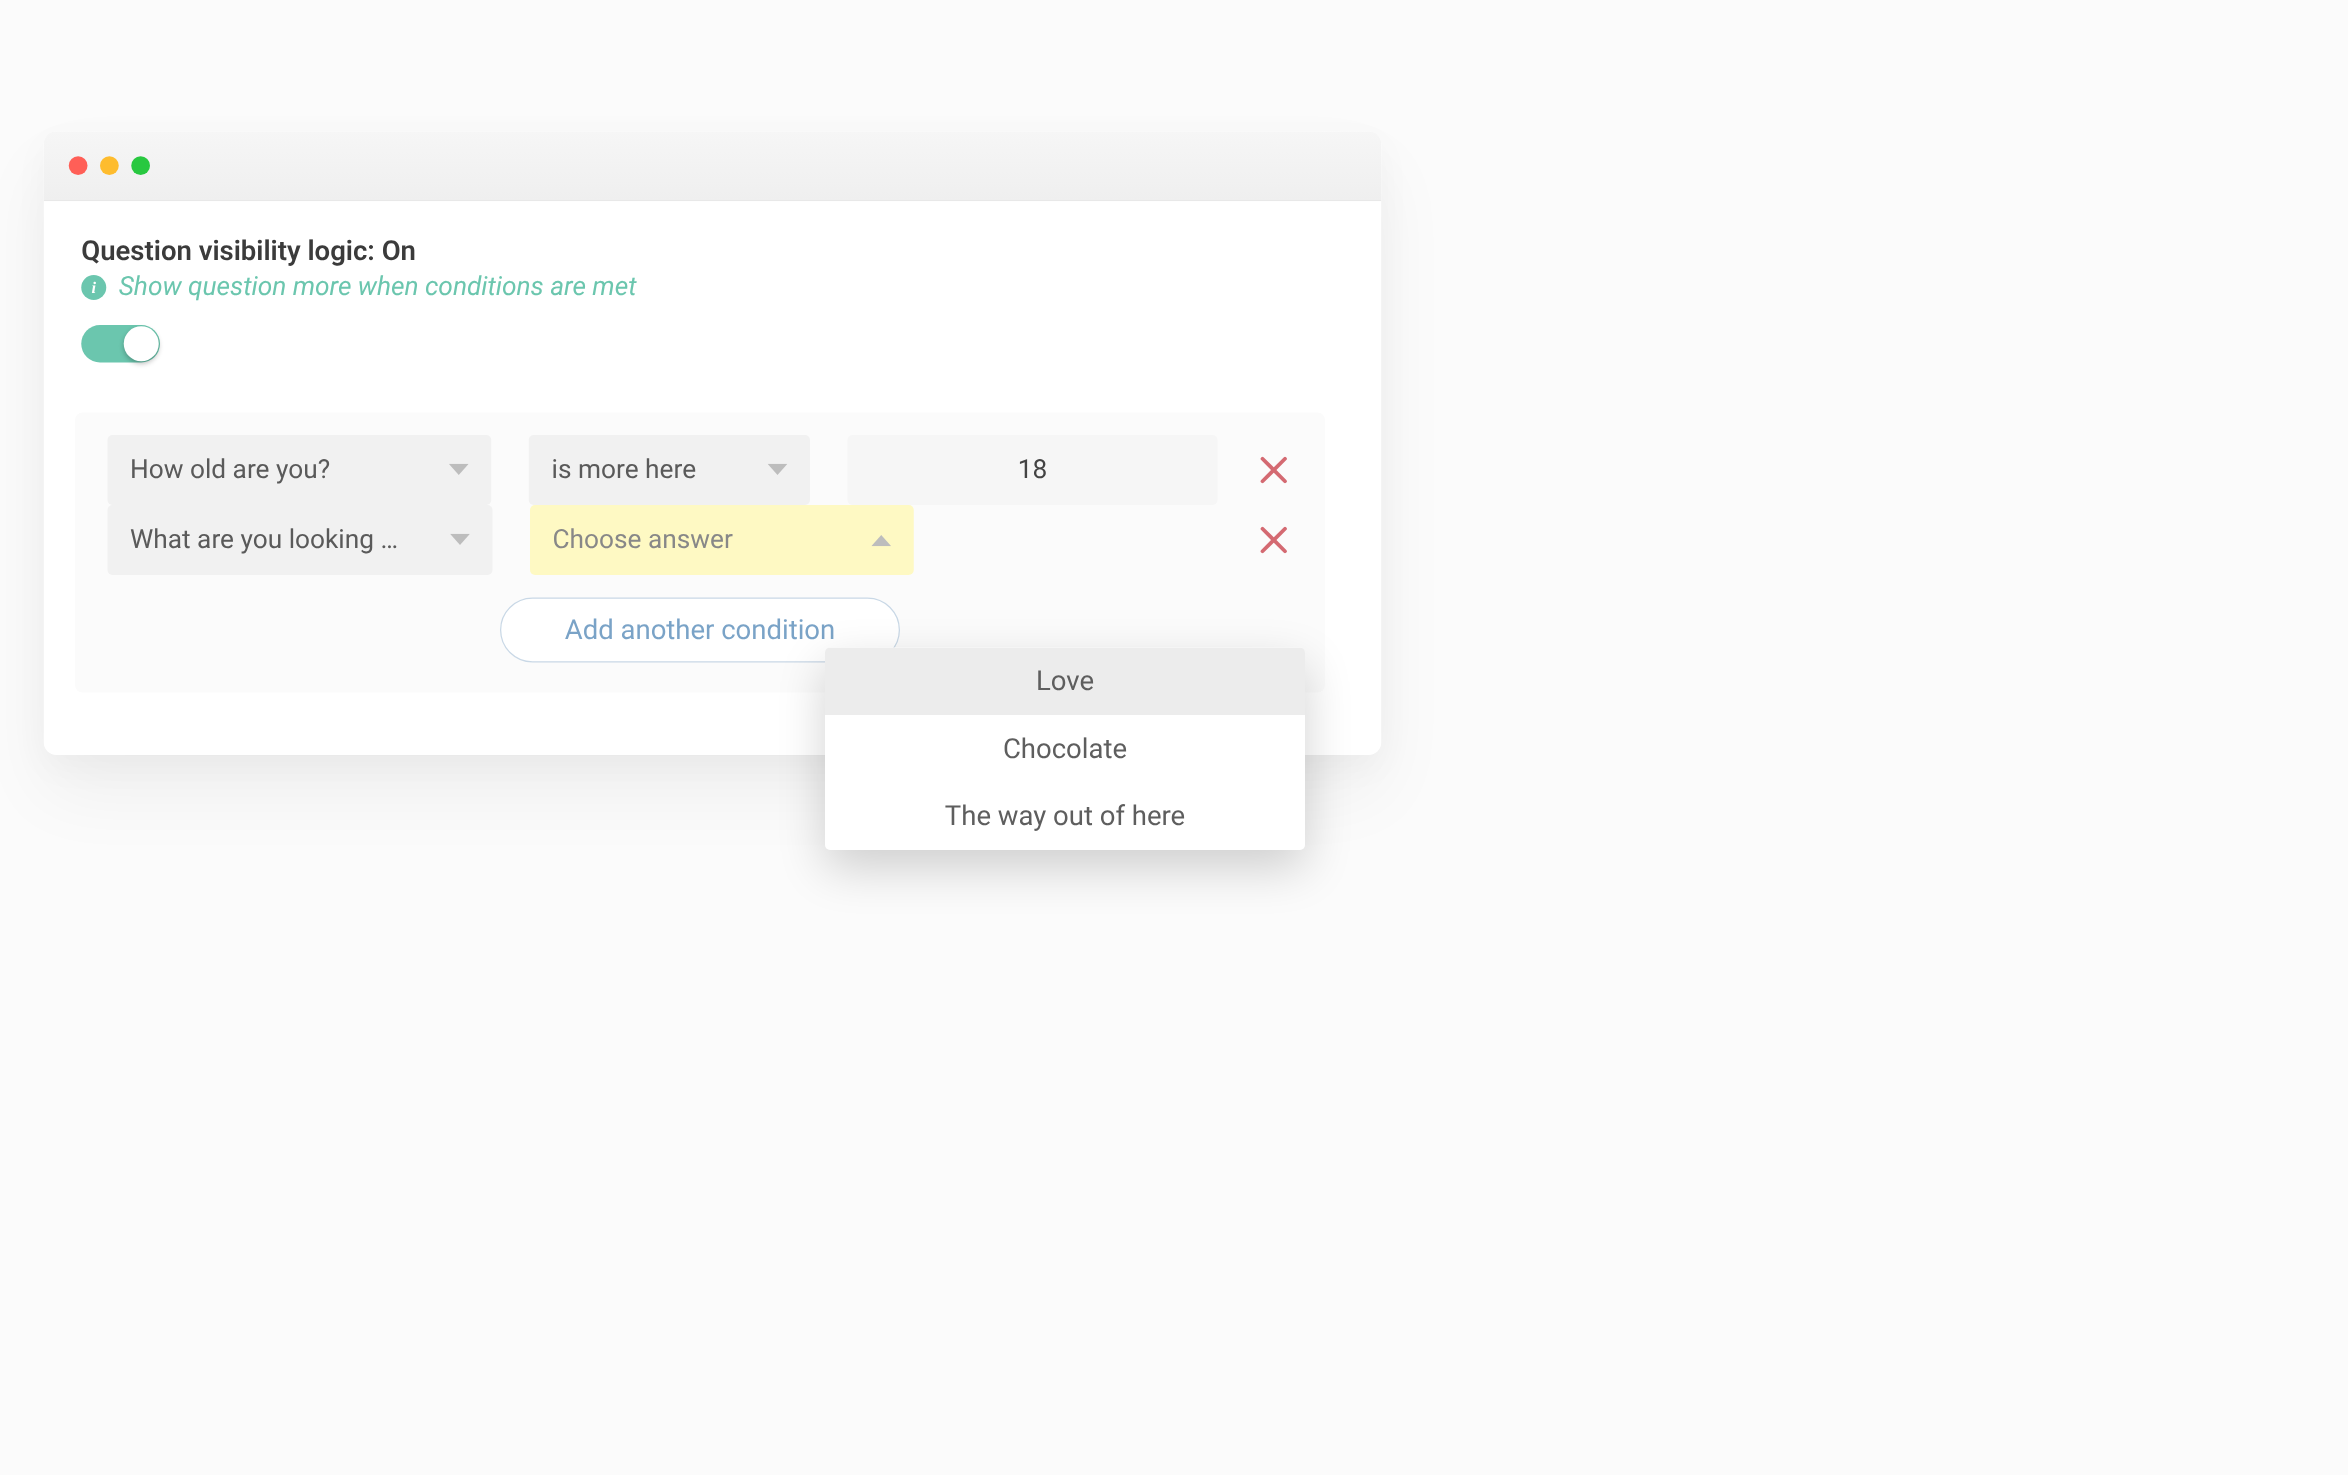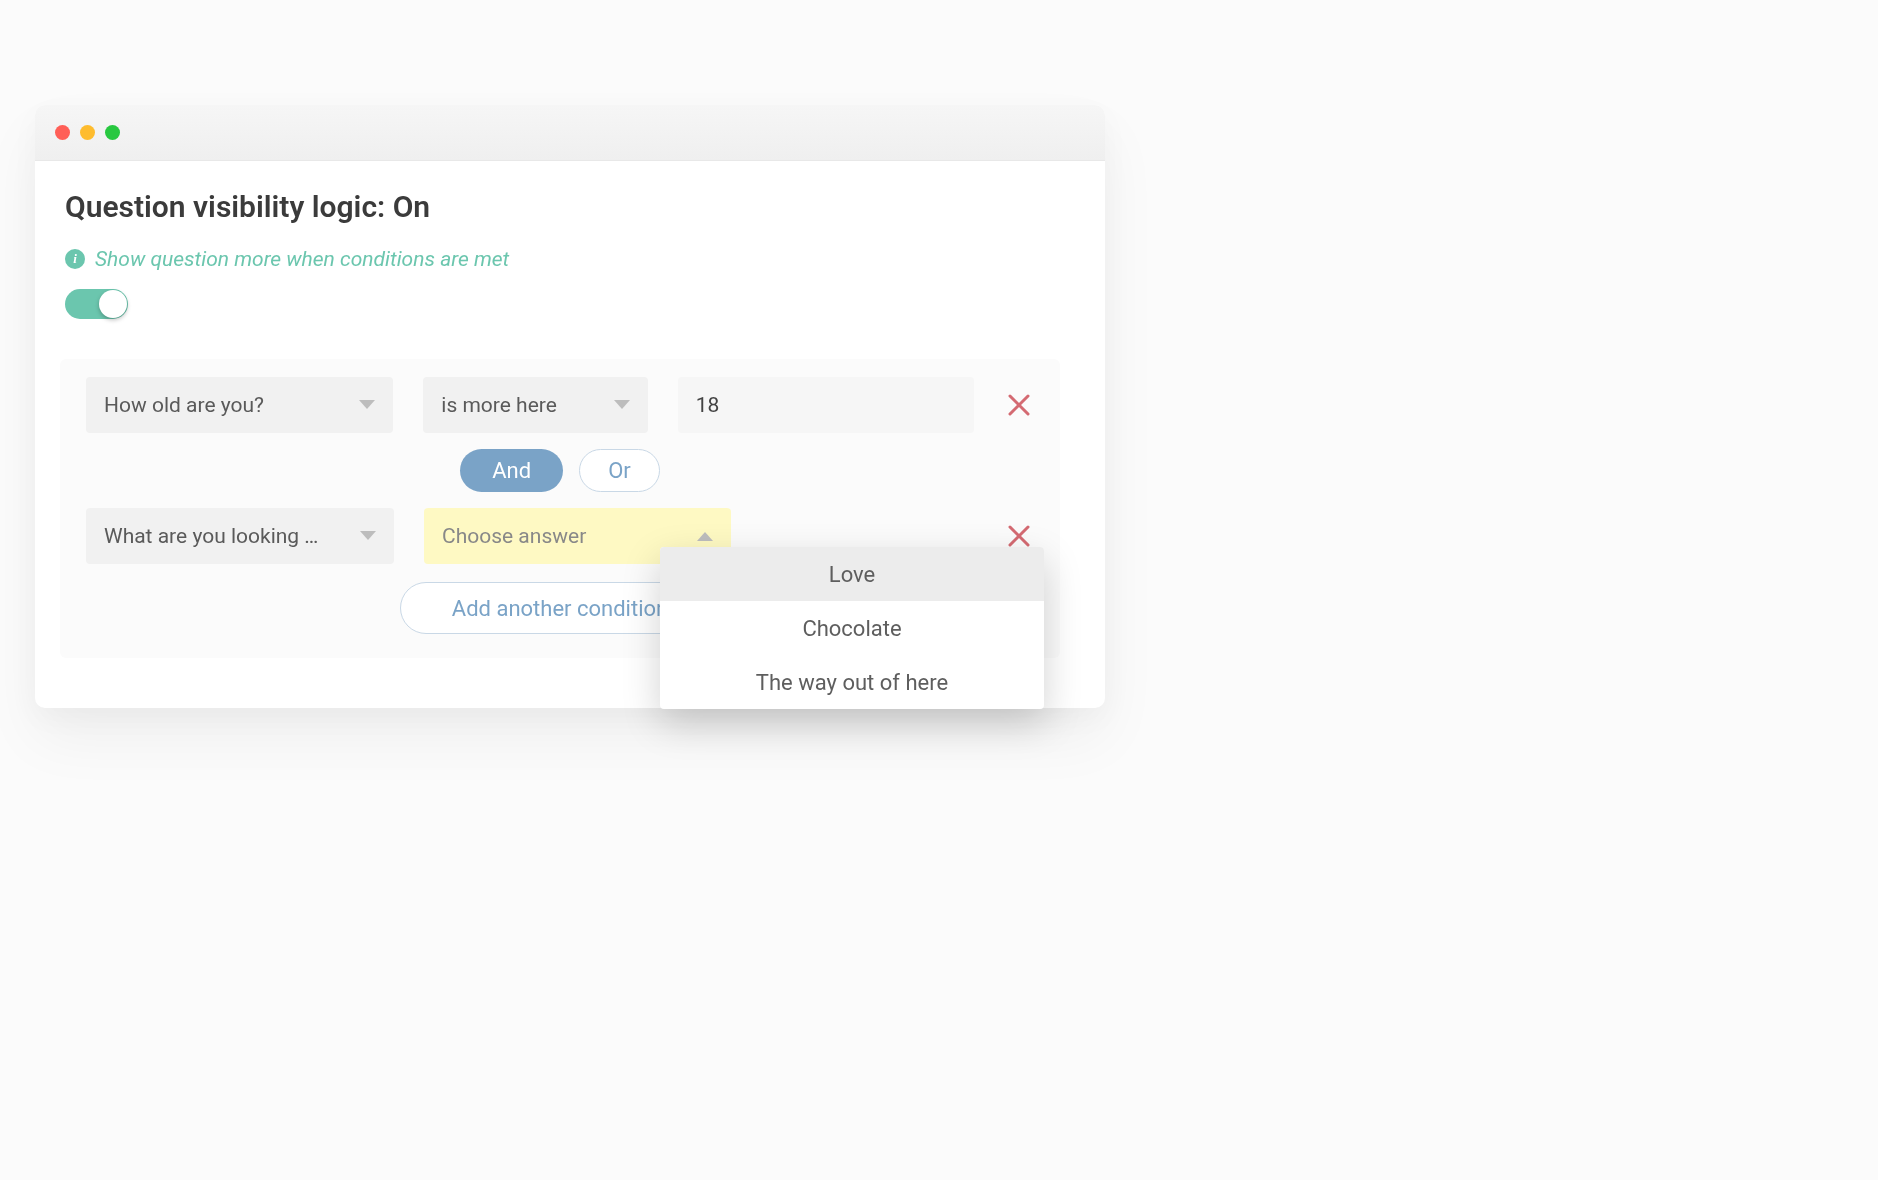--- a/index.html
+++ b/index.html
@@ -33,24 +33,24 @@
   }
   .dot { width: 15px; height: 15px; border-radius: 50%; }
   .dot.red { background: #ff5f57; }
   .dot.yellow { background: #febc2e; }
   .dot.green { background: #28c840; }
 
   .content {
     padding: 28px 30px 50px 30px;
   }
   .heading {
-    font-size: 30px;
+    font-size: 22px;
     font-weight: 600;
     color: #3b3b3b;
-    margin-bottom: 23px;
+    margin-bottom: 4px;
   }
   .info-row {
     display: flex;
     align-items: center;
     gap: 10px;
     margin-bottom: 18px;
   }
   .info-icon {
     width: 20px; height: 20px; border-radius: 50%;
     background: #6bc6ae;
@@ -108,21 +108,21 @@
     position: relative;
     cursor: pointer;
   }
   .dropdown .caret {
     position: absolute; right: 18px; top: 50%; transform: translateY(-50%);
   }
   .caret svg { display: block; }
   .dd-question { width: 308px; }
   .dd-operator { width: 225px; }
   .dd-answer   { width: 307px; background:#fef9c3; }
-  .textinput   { width: 297px; background:#f6f6f6; color:#444; }
+  .textinput   { width: 297px; background:#f6f6f6; color:#444;justify-content:center; }
   .dd-answer .label { color: #888; }
   .delete-x {
     margin-left: auto;
     width: 30px; height: 30px;
     display:flex; align-items:center; justify-content:center;
     cursor:pointer;
   }
 
   .combiners {
     display:flex; justify-content:center; gap:16px;
@@ -223,28 +223,20 @@
           <span>18</span>
         </div>
         <div class="delete-x">
           <svg width="22" height="22" viewBox="0 0 22 22">
             <line x1="2" y1="2" x2="20" y2="20" stroke="#d46a72" stroke-width="3" stroke-linecap="round"></line>
             <line x1="20" y1="2" x2="2" y2="20" stroke="#d46a72" stroke-width="3" stroke-linecap="round"></line>
           </svg>
         </div>
       </div>
 
-      <div class="combiners">
-        <div class="pill and">
-          <span>And</span>
-        </div>
-        <div class="pill or">
-          <span>Or</span>
-        </div>
-      </div>
 
       <div class="rule-row" style="position:relative;">
         <div class="dropdown dd-question">
           <span class="ellipsis">What are you looking …</span>
           <span class="caret">
             <svg width="16" height="10" viewBox="0 0 16 10">
                 <polygon points="0,0 16,0 8,9" fill="#bdbdbd"></polygon>
               </svg>
           </span>
         </div>

